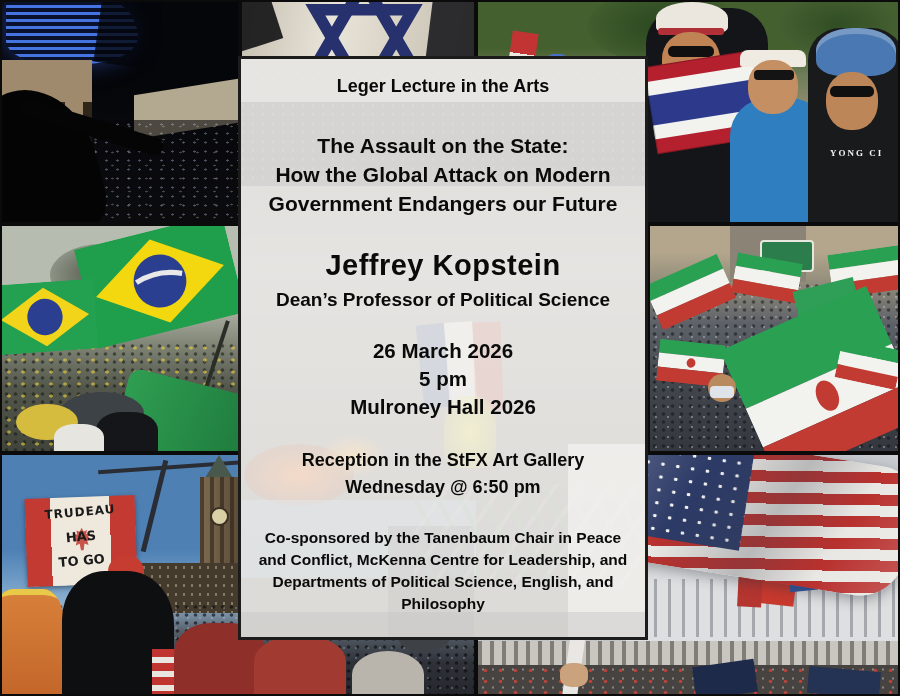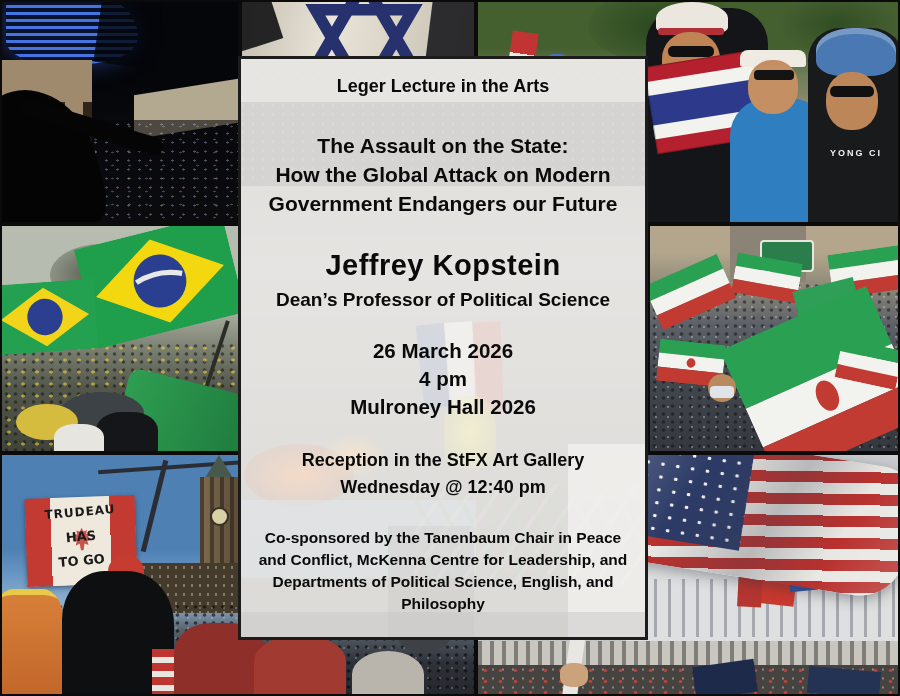--- a/index.html
+++ b/index.html
@@ -37,21 +37,21 @@
   
   #tile-israel { left:240px; top:0; width:236px; height:224px;
     background: linear-gradient(100deg,#c6bfb1,#e9e4d9 35%,#d7d1c3 62%,#bab4a6); }
   .il-stripe1 { left:-20px; top:98px; width:290px; height:34px; background:rgba(66,86,148,.36); transform:rotate(-12deg); }
   .il-stripe2 { left:-20px; top:152px; width:290px; height:26px; background:rgba(66,86,148,.26); transform:rotate(-10deg); }
   .il-dark-tr { right:-8px; top:-10px; width:56px; height:130px; background:rgba(22,22,26,.88); transform:rotate(7deg); }
   .il-dark-tl { left:-10px; top:-10px; width:44px; height:54px; background:rgba(18,18,20,.9); transform:rotate(-18deg); }
 
   
   #tile-thai { left:476px; top:0; width:424px; height:224px;
-    background: linear-gradient(180deg,#45602f 0 46px,#6d7d57 72px,#988d74 112px,#887861 162px,#6c5e50 224px); }
+    background: linear-gradient(180deg,#45602f 0 46px,#6d7d57 72px,#988d74 112px,#887861 162px,#6c5e50 224px); font-family: Liberation Serif, serif; }
   .th-tree { left:110px; top:-14px; width:150px; height:76px; border-radius:50%;
     background: radial-gradient(rgba(40,70,30,.95), rgba(60,90,45,.5) 70%, transparent); }
   .th-tree2 { left:300px; top:-10px; width:120px; height:64px; border-radius:50%;
     background: radial-gradient(rgba(46,76,34,.9), rgba(70,95,52,.45) 72%, transparent); }
   .th-redflag { left:30px; top:30px; width:26px; height:68px; transform:rotate(8deg);
     background: linear-gradient(180deg,#c23434 0 32%,#ece8e1 32% 62%,#b87c8a 62%); }
   .th-hand { left:64px; top:52px; width:30px; height:36px; background:#4a71c8; border-radius:42% 42% 30% 30%; }
   .th-man { left:168px; top:6px; width:122px; height:218px; background:#141519; border-radius:36px 36px 0 0; }
   .th-cap { left:178px; top:0; width:72px; height:32px; background:#ebe6de; border-radius:50% 50% 22% 22%; }
   .th-capband { left:180px; top:26px; width:66px; height:7px; background:#b03038; border-radius:3px; }
@@ -395,26 +395,26 @@
       <div>The Assault on the State:</div>
       <div>How the Global Attack on Modern</div>
       <div>Government Endangers our Future</div>
     </div>
     <div class="name">Jeffrey Kopstein</div>
     <div class="role">
       <div>Dean’s Professor of Political Science</div>
     </div>
     <div class="when">
       <div>26 March 2026</div>
-      <div>4 pm</div>
+      <div>5 pm</div>
       <div>Mulroney Hall 2026</div>
     </div>
     <div class="reception">
       <div>Reception in the StFX Art Gallery</div>
-      <div>Wednesday @ 12:40 pm</div>
+      <div>Wednesday @ 6:50 pm</div>
     </div>
     <div class="sponsors">
       <div>Co-sponsored by the Tanenbaum Chair in Peace</div>
       <div>and Conflict, McKenna Centre for Leadership, and</div>
       <div>Departments of Political Science, English, and</div>
       <div>Philosophy</div>
     </div>
   </div>
 
 </div>

